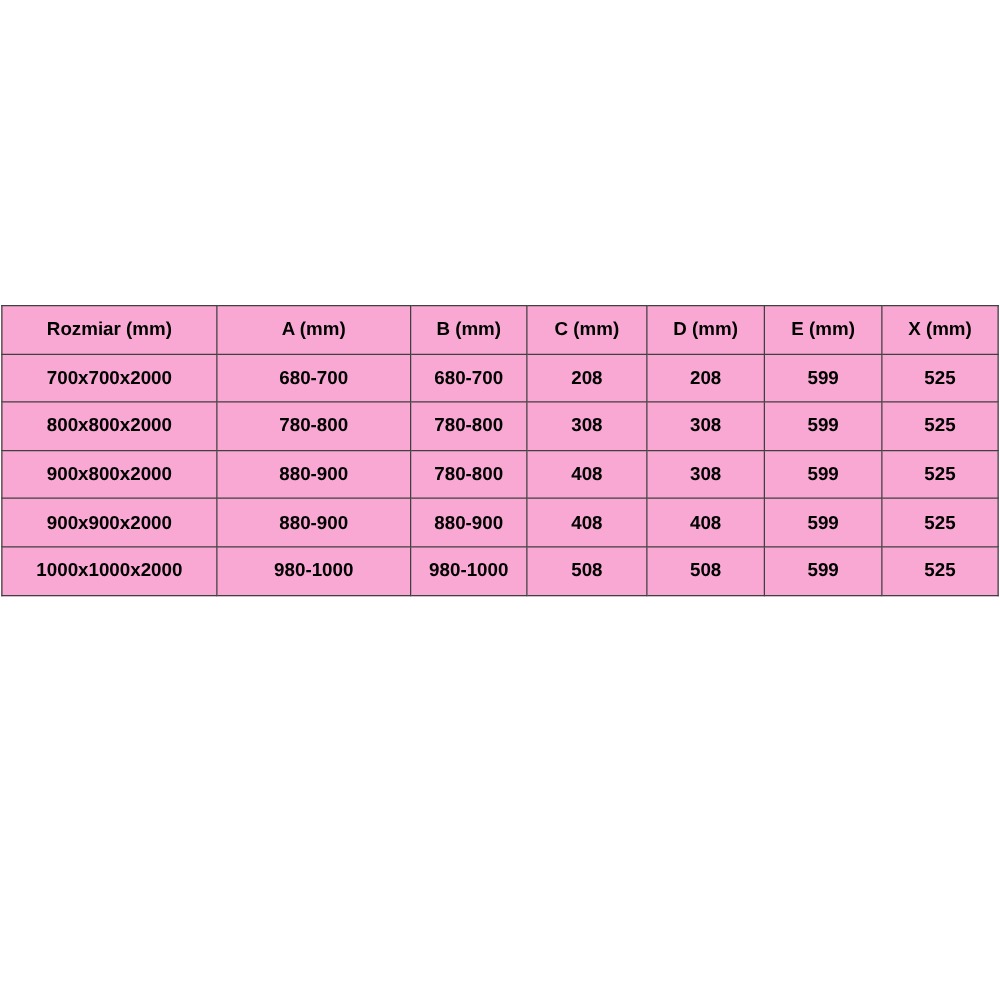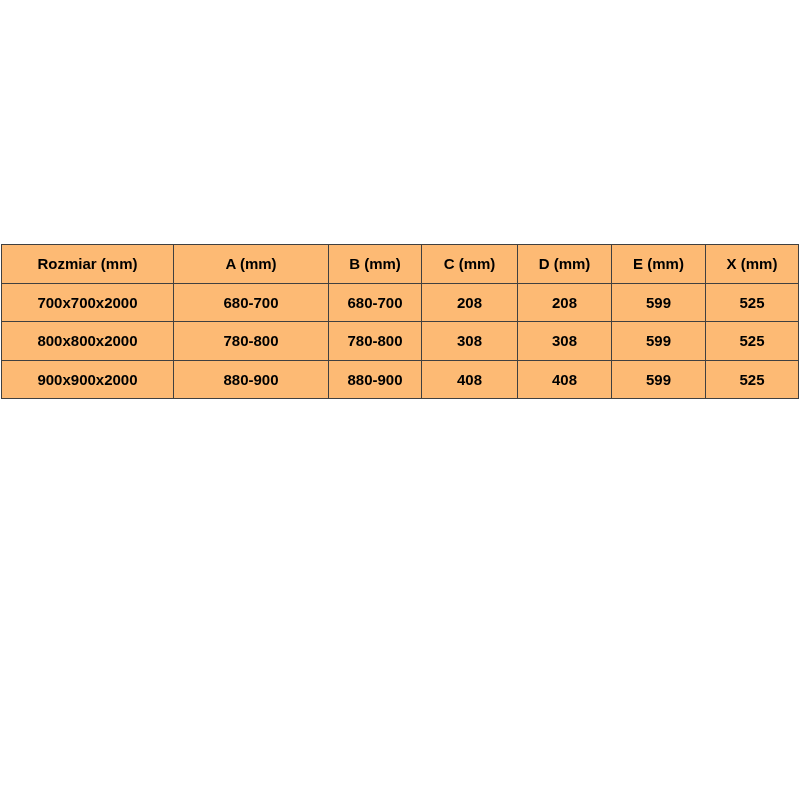--- a/index.html
+++ b/index.html
@@ -17,21 +17,21 @@
     background: #ffffff;
     overflow: hidden;
   }
   table.spec-table {
     position: absolute;
     left: 1px;
     top: 244px;
     width: 797px;
     border-collapse: collapse;
     table-layout: fixed;
-    background: #fdba74;
+    background: #f9a8d4;
     padding-left: 20px;
   }
   table.spec-table th,
   table.spec-table td {
     border: 1px solid #404040;
     text-align: center;
     vertical-align: middle;
     height: 37.6px;
     padding: 0 2px;
     font-size: 15px;
@@ -91,23 +91,41 @@
         <tr>
           <td>800x800x2000</td>
           <td>780-800</td>
           <td>780-800</td>
           <td>308</td>
           <td>308</td>
           <td>599</td>
           <td>525</td>
         </tr>
         <tr>
+          <td>900x800x2000</td>
+          <td>880-900</td>
+          <td>780-800</td>
+          <td>408</td>
+          <td>308</td>
+          <td>599</td>
+          <td>525</td>
+        </tr>
+        <tr>
           <td>900x900x2000</td>
           <td>880-900</td>
           <td>880-900</td>
           <td>408</td>
           <td>408</td>
           <td>599</td>
           <td>525</td>
         </tr>
+        <tr>
+          <td>1000x1000x2000</td>
+          <td>980-1000</td>
+          <td>980-1000</td>
+          <td>508</td>
+          <td>508</td>
+          <td>599</td>
+          <td>525</td>
+        </tr>
       </tbody>
   </table>
 </div>
 
 </body></html>

